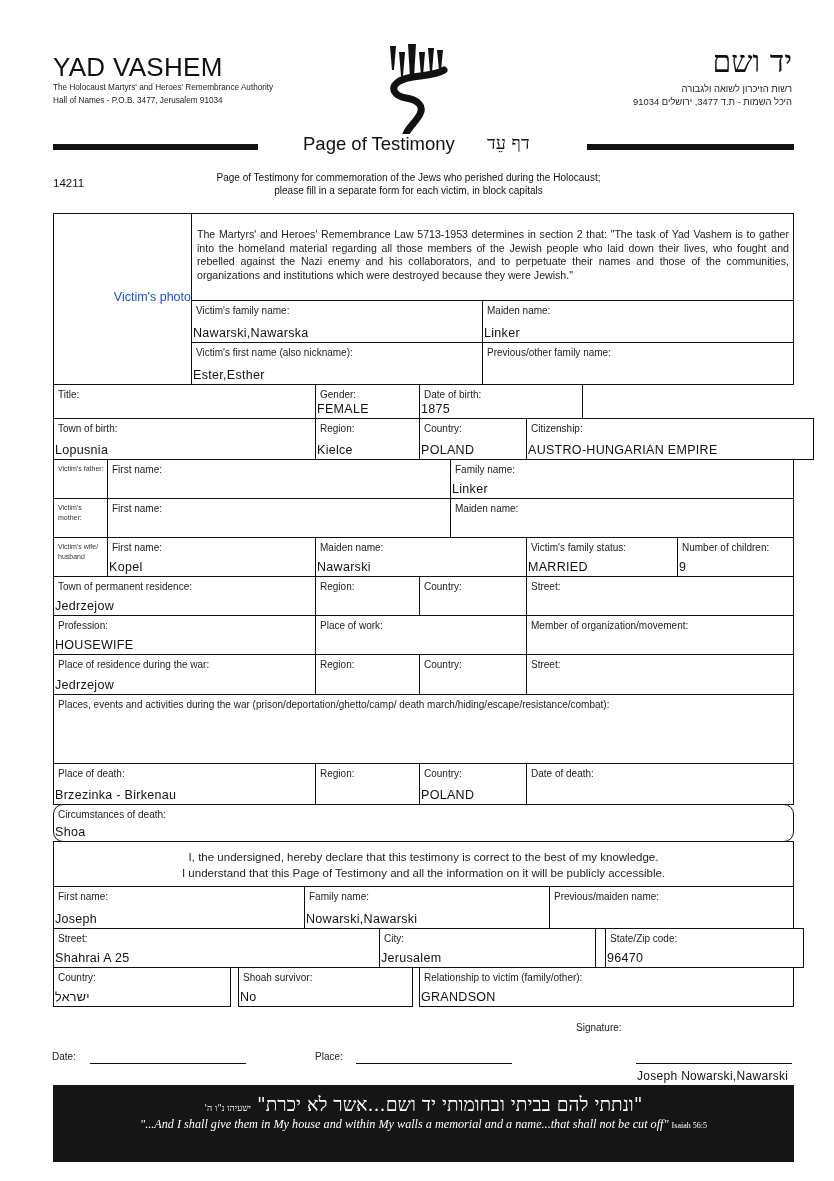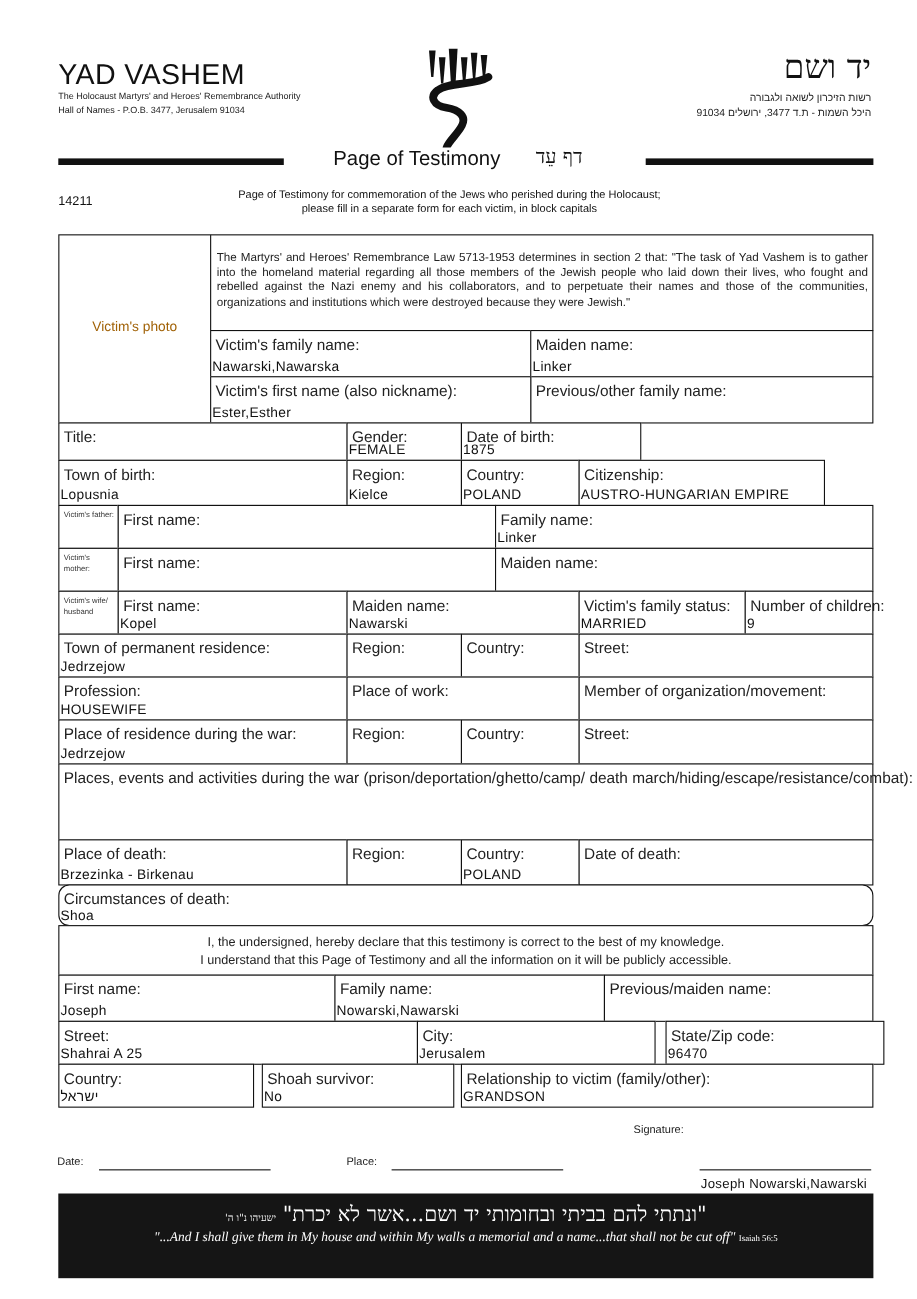--- a/index.html
+++ b/index.html
@@ -14,26 +14,26 @@
 
   .logo { left: 386px; top: 44px; width: 64px; height: 90px; }
 
   .rule { height: 6px; background: #111; top: 144px; }
   .title { left: 303px; top: 133px; font-size: 18.5px; }
   .title-he { left: 487px; top: 132px; font-size: 18px; direction: rtl; font-family: "DejaVu Serif", serif; }
 
   .formno { left: 53px; top: 177px; font-size: 11.5px; }
   .intro { left: 176px; top: 171px; width: 465px; text-align: center; font-size: 10px; line-height: 13px; }
   .cell { position: absolute; border: 1px solid #111; box-sizing: border-box; background: #fff; }
-  .lbl { position: absolute; left: 4px; top: 4px; font-size: 14px; color: #222; white-space: nowrap; }
+  .lbl { position: absolute; left: 4px; top: 4px; font-size: 10px; color: #222; white-space: nowrap; }
   .val { position: absolute; left: 1px; bottom: 2px; font-size: 12.5px; color: #111; white-space: nowrap; letter-spacing: 0.3px; }
   .tiny { position: absolute; left: 4px; top: 4px; font-size: 7px; line-height: 10px; color: #333; }
 
   .law { font-size: 10.6px; line-height: 13.6px; text-align: justify; padding: 14px 4px 0 5px; color: #222; }
-  .photo-lbl { position: absolute; width: 100%; top: 76px; text-align: center; font-size: 12.5px; color: #a16207; }
+  .photo-lbl { position: absolute; width: 100%; top: 76px; text-align: right; font-size: 12.5px; color: #1d4ed8; }
 
   .declare { text-align: center; font-size: 11.5px; line-height: 16px; padding-top: 7px; color: #222; }
 
   .sigline { position: absolute; border-bottom: 1px solid #111; height: 1px; }
   .siglbl { position: absolute; font-size: 10px; color: #222; }
 
   .banner { left: 53px; top: 1085px; width: 741px; height: 77px; background: #151515; color: #fff; }
   .banner-he { position: absolute; top: 8px; width: 100%; text-align: center; font-size: 19px; direction: rtl; font-family: "DejaVu Serif", serif; }
   .banner-he small { font-size: 9px; }
   .banner-en { position: absolute; top: 32px; width: 100%; text-align: center; font-size: 12.2px; font-style: italic; font-family: "Liberation Serif", serif; white-space: nowrap; }
@@ -113,21 +113,21 @@
     <span class="val">Lopusnia</span>
   </div>
   <div class="cell" style="left:262px; top:205px; width:105px; height:42px;">
     <span class="lbl">Region:</span>
     <span class="val">Kielce</span>
   </div>
   <div class="cell" style="left:366px; top:205px; width:108px; height:42px;">
     <span class="lbl">Country:</span>
     <span class="val">POLAND</span>
   </div>
-  <div class="cell" style="left:473px; top:205px; width:224px; height:42px;">
+  <div class="cell" style="left:473px; top:205px; width:288px; height:42px;">
     <span class="lbl">Citizenship:</span>
     <span class="val">AUSTRO-HUNGARIAN EMPIRE</span>
   </div>
 
   <div class="cell" style="left:0; top:246px; width:55px; height:40px;">
     <span class="tiny">Victim's father:</span>
   </div>
   <div class="cell" style="left:54px; top:246px; width:344px; height:40px;">
     <span class="lbl">First name:</span>
     <span class="val"></span>

